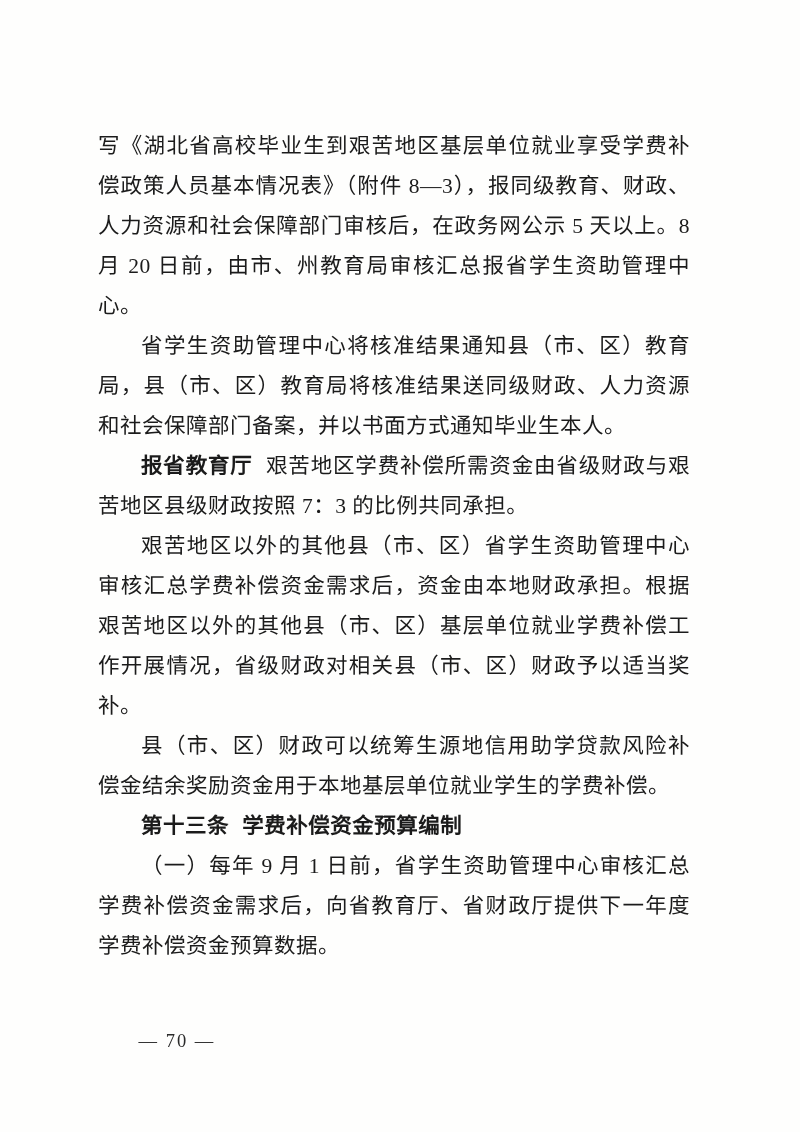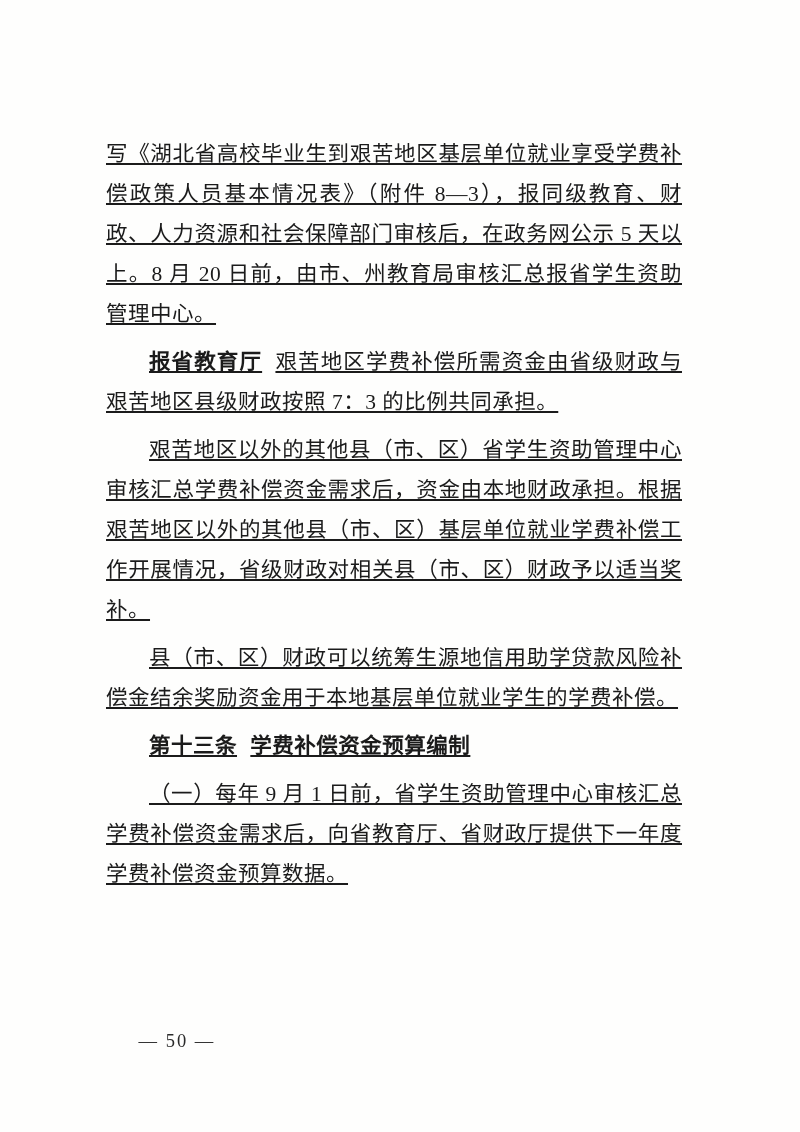--- a/index.html
+++ b/index.html
@@ -18,48 +18,48 @@
     background:var(--page-bg);
     color:var(--ink);
     overflow:hidden;
   }
   .doc-body{
     position:absolute;
     left:98px;top:126px;
     width:592px;
   }
   p.para{
-    margin:8px;
+    margin:0;
     font-size:21.5px;
     line-height:40px;
     text-align:justify;
     text-justify:inter-ideograph;
     letter-spacing:0.5px;
-    text-decoration:underline;
   }
   p.para.indent{ text-indent:43px; }
   .seg-bold{ font-weight:bold; }
   .seg-gap{ margin-left:0.62em; }
   .page-footer{
     position:absolute;
     left:112px;top:1010px;
     font-size:18.5px;
     letter-spacing:2px;
     color:#2a2a2a;
     white-space:pre;
   }
 </style>
 </head>
 <body>
 
 <div class="page">
   <main class="doc-body" id="doc-body">
       <p class="para"><span class="">写《湖北省高校毕业生到艰苦地区基层单位就业享受学费补偿政策人员基本情况表》（附件 8—3），报同级教育、财政、人力资源和社会保障部门审核后，在政务网公示 5 天以上。8 月 20 日前，由市、州教育局审核汇总报省学生资助管理中心。</span></p>
+      <p class="para indent"><span class="">省学生资助管理中心将核准结果通知县（市、区）教育局，县（市、区）教育局将核准结果送同级财政、人力资源和社会保障部门备案，并以书面方式通知毕业生本人。</span></p>
       <p class="para indent"><span class="seg-bold">报省教育厅</span><span class=" seg-gap">艰苦地区学费补偿所需资金由省级财政与艰苦地区县级财政按照 7：3 的比例共同承担。</span></p>
       <p class="para indent"><span class="">艰苦地区以外的其他县（市、区）省学生资助管理中心审核汇总学费补偿资金需求后，资金由本地财政承担。根据艰苦地区以外的其他县（市、区）基层单位就业学费补偿工作开展情况，省级财政对相关县（市、区）财政予以适当奖补。</span></p>
       <p class="para indent"><span class="">县（市、区）财政可以统筹生源地信用助学贷款风险补偿金结余奖励资金用于本地基层单位就业学生的学费补偿。</span></p>
       <p class="para indent"><span class="seg-bold">第十三条</span><span class="seg-bold seg-gap">学费补偿资金预算编制</span></p>
       <p class="para indent"><span class="">（一）每年 9 月 1 日前，省学生资助管理中心审核汇总学费补偿资金需求后，向省教育厅、省财政厅提供下一年度学费补偿资金预算数据。</span></p>
     </main>
   <footer class="page-footer">
-    <span>— 50 —</span>
+    <span>— 70 —</span>
   </footer>
 </div>
 
 </body></html>

